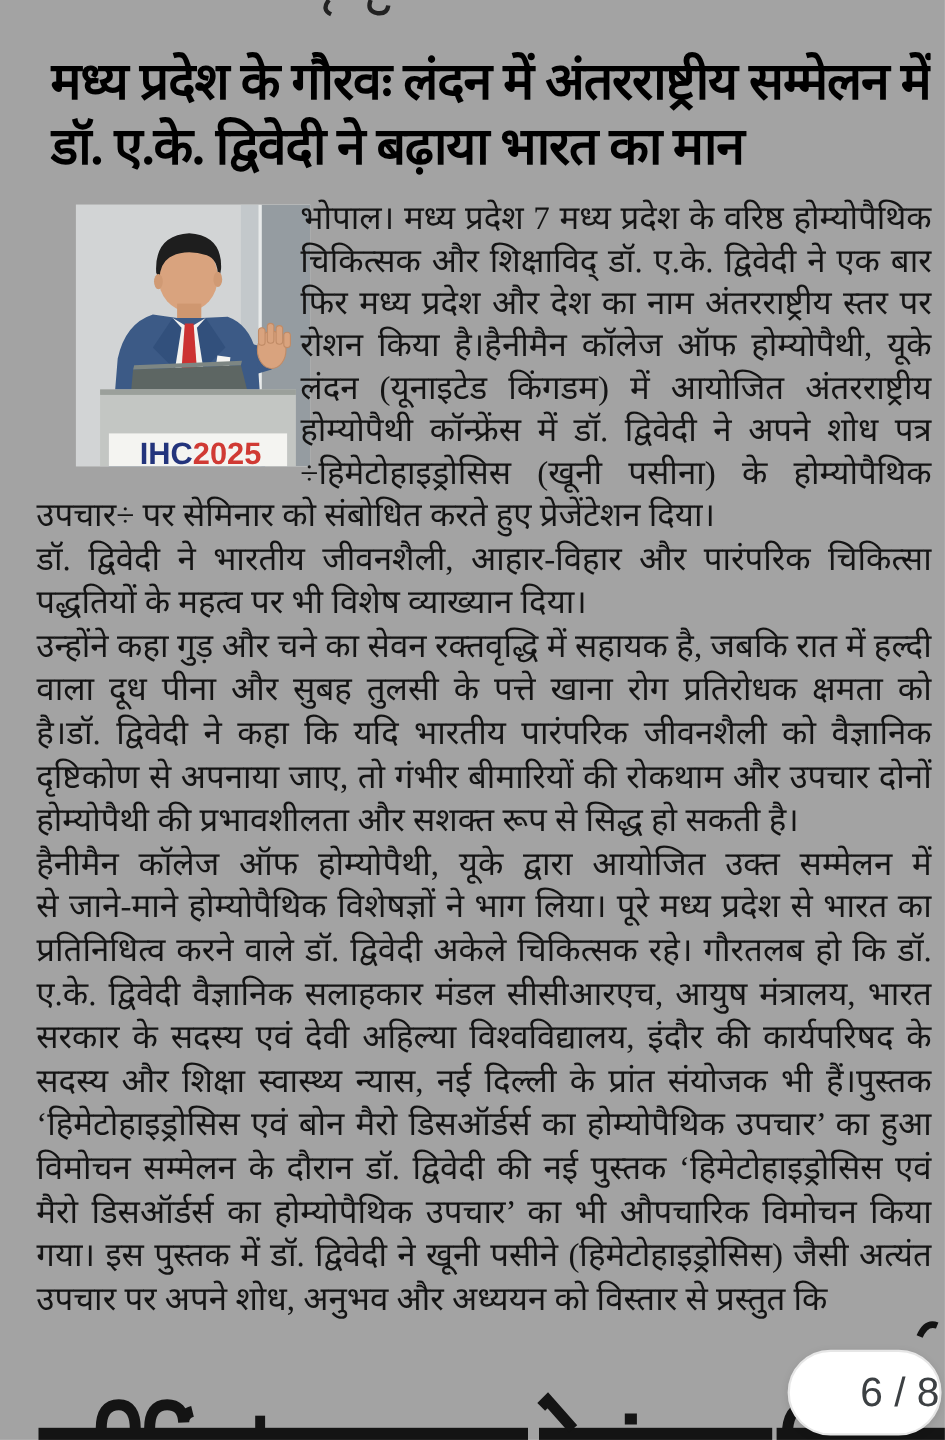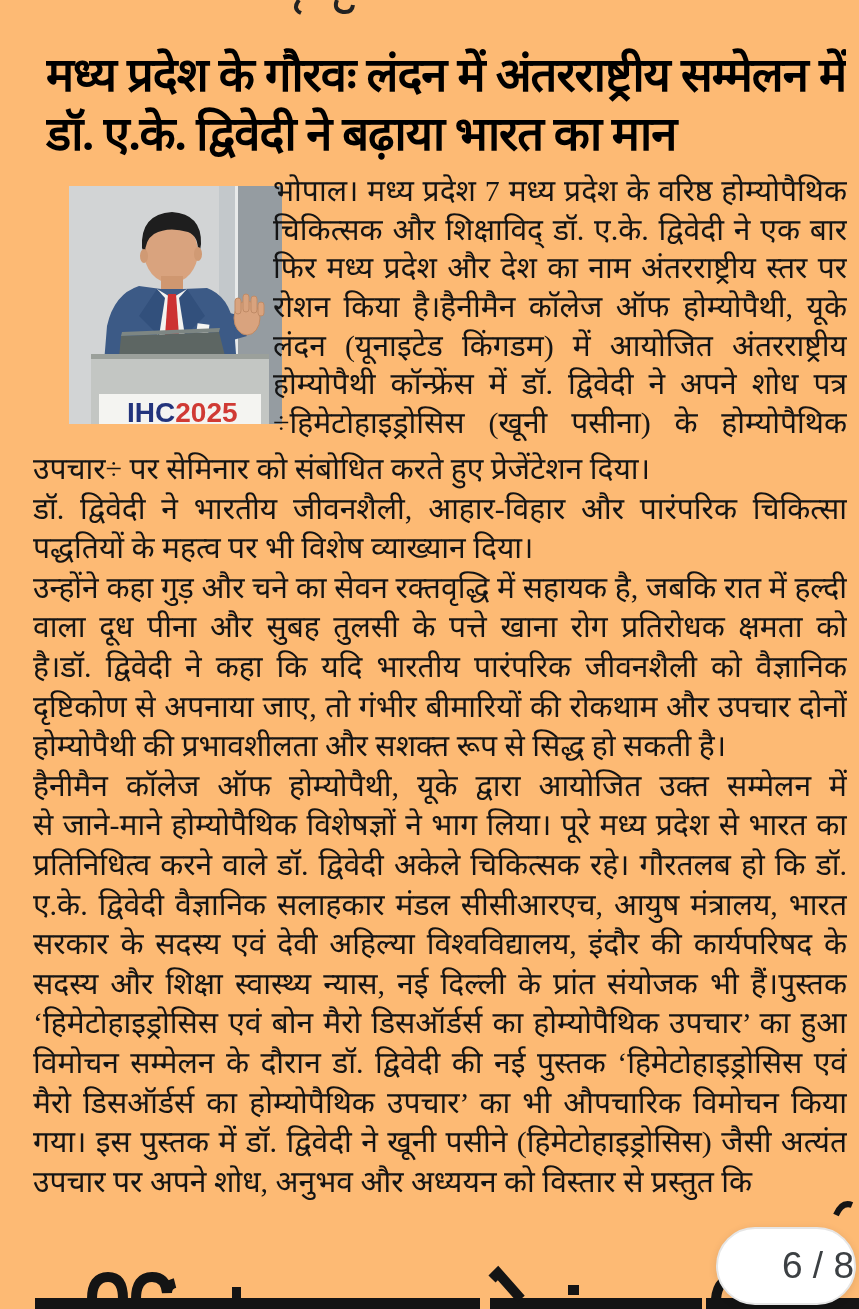--- a/index.html
+++ b/index.html
@@ -1,36 +1,36 @@
 <!DOCTYPE html>
 <html><head>
 <meta charset="utf-8">
 <style>
   html,body { margin:0; padding:0; background:#ffffff; }
   .page {
     position:relative; width:859px; height:1309px;
-    background:#fdba74; overflow:hidden;
+    background:#a3a3a3; overflow:hidden;
     font-family:"Liberation Serif","DejaVu Serif",serif;
     color:#141414;
   }
   .headline {
     position:absolute; left:46px; top:46px; width:800px;
     font-weight:700; color:#000;
     font-size:47px; line-height:59px; letter-spacing:-1px;
   }
   .headline .hl1 { text-align:justify; text-align-last:justify; height:59px; overflow:hidden; }
   .headline .hl2 { text-align:left; height:59px; overflow:hidden; white-space:nowrap; }
 
   .photo {
     position:absolute; left:69px; top:186px; width:213px; height:238px;
     overflow:hidden; background:#d2d4d5;
   }
   .photo svg { display:block; }
 
-  .beside-col { position:absolute; left:273px; top:172px; width:574px; }
+  .beside-col { position:absolute; left:273px; top:180px; width:574px; }
   .full-col   { position:absolute; left:33px;  top:449px; width:814px; }
 
   .line {
     font-size:30px; line-height:39.6px; height:39.6px;
     text-align:justify; text-align-last:justify;
     overflow:hidden; color:#141414;
   }
   .beside-col .line { line-height:38.7px; height:38.7px; }
   .line.end { text-align-last:left; }
 

